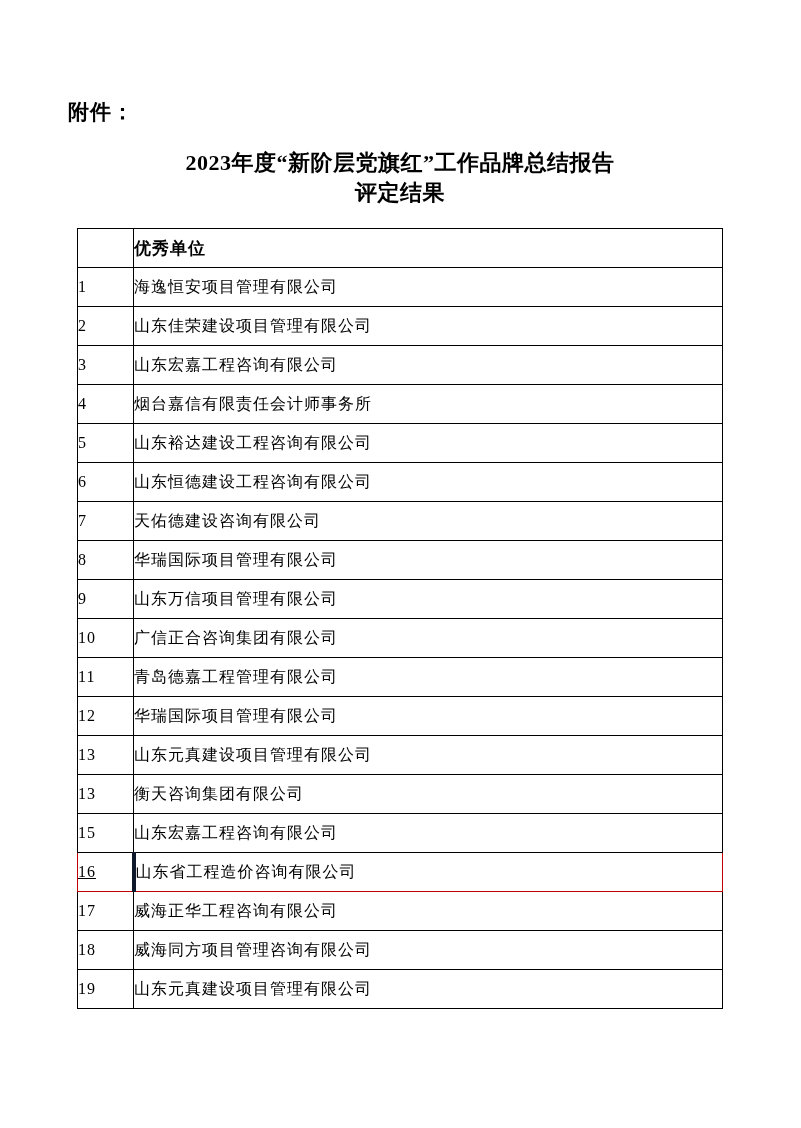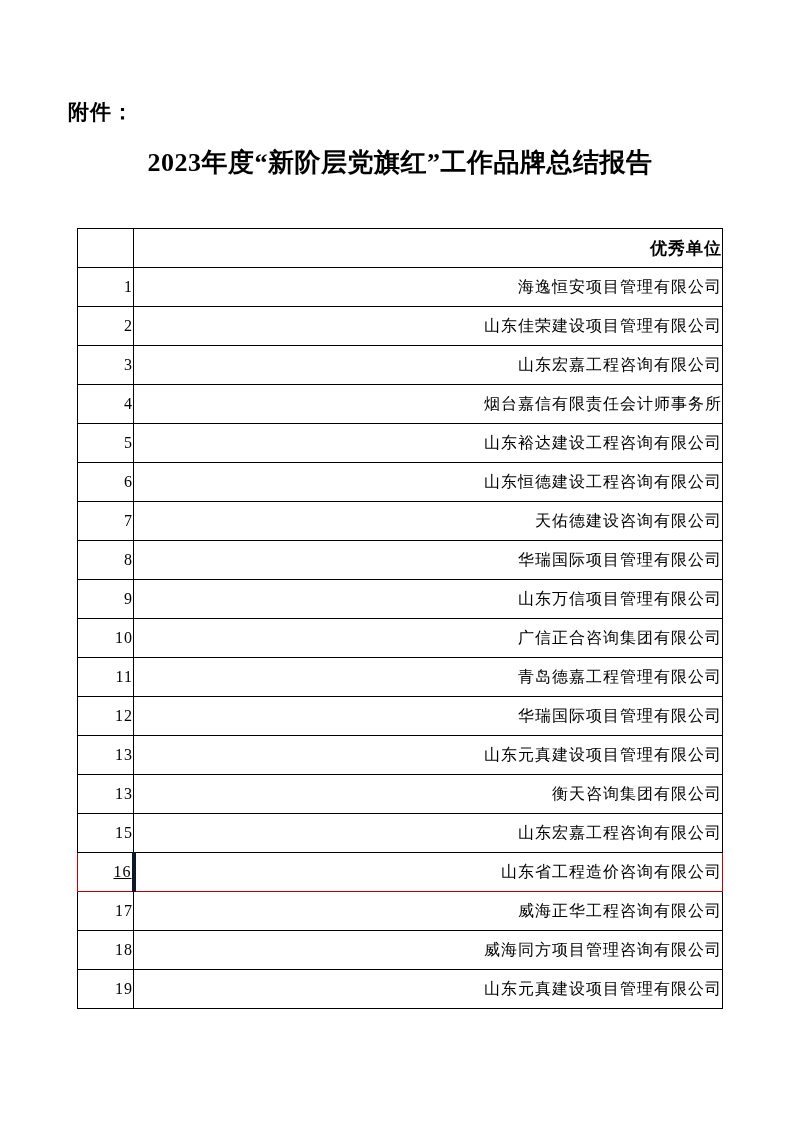--- a/index.html
+++ b/index.html
@@ -25,21 +25,21 @@
     font-weight: bold;
     letter-spacing: 1px;
     font-family: "Liberation Serif", "DejaVu Serif", serif;
   }
   .doc-title {
     position: absolute;
     left: 80px;
     top: 148px;
     width: 640px;
     text-align: center;
-    font-size: 26px;
+    font-size: 22px;
     font-weight: bold;
     line-height: 30px;
     letter-spacing: 0.5px;
     font-family: "Liberation Serif", "DejaVu Serif", serif;
   }
   .doc-title .line2 {
     display: block;
   }
   table.result-table {
     position: absolute;
@@ -47,21 +47,21 @@
     top: 228px;
     width: 646px;
     border-collapse: collapse;
     table-layout: fixed;
   }
   table.result-table td, table.result-table th {
     border: 1px solid #000000;
     height: 38px;
     font-size: 16px;
     font-weight: normal;
-    text-align: right;
+    text-align: left;
     vertical-align: middle;
     font-family: "Liberation Serif", "DejaVu Serif", serif;
     letter-spacing: 1px;
     padding: 0;
   }
   table.result-table th.col-idx-head {
     width: 55px;
   }
   table.result-table th.col-name-head {
     font-weight: bold;
@@ -88,20 +88,21 @@
 </style>
 </head>
 <body>
 
 <div class="page">
 
   <div class="attachment-label">附件：</div>
 
   <div class="doc-title">
     <span class="line1">2023年度“新阶层党旗红”工作品牌总结报告</span>
+    <span class="line2">评定结果</span>
   </div>
 
   <table class="result-table">
     <thead>
       <tr>
         <th class="col-idx-head"></th>
         <th class="col-name-head">优秀单位</th>
       </tr>
     </thead>
     <tbody id="table-body">

